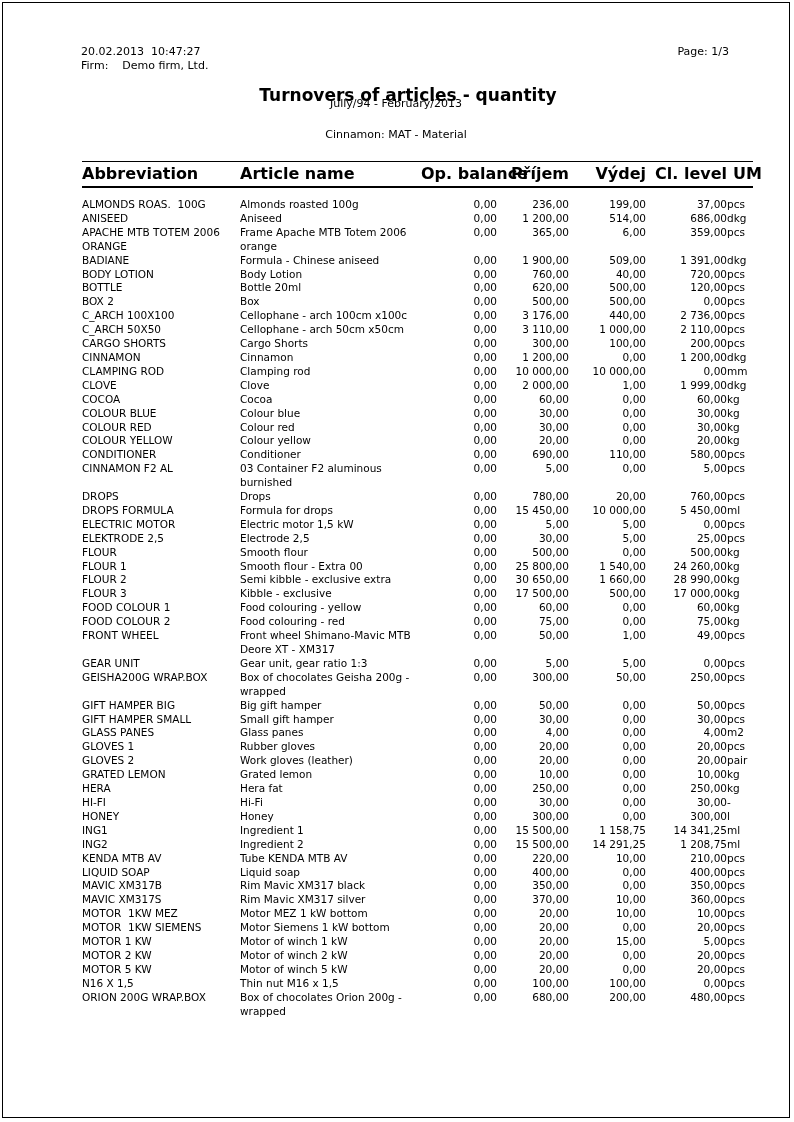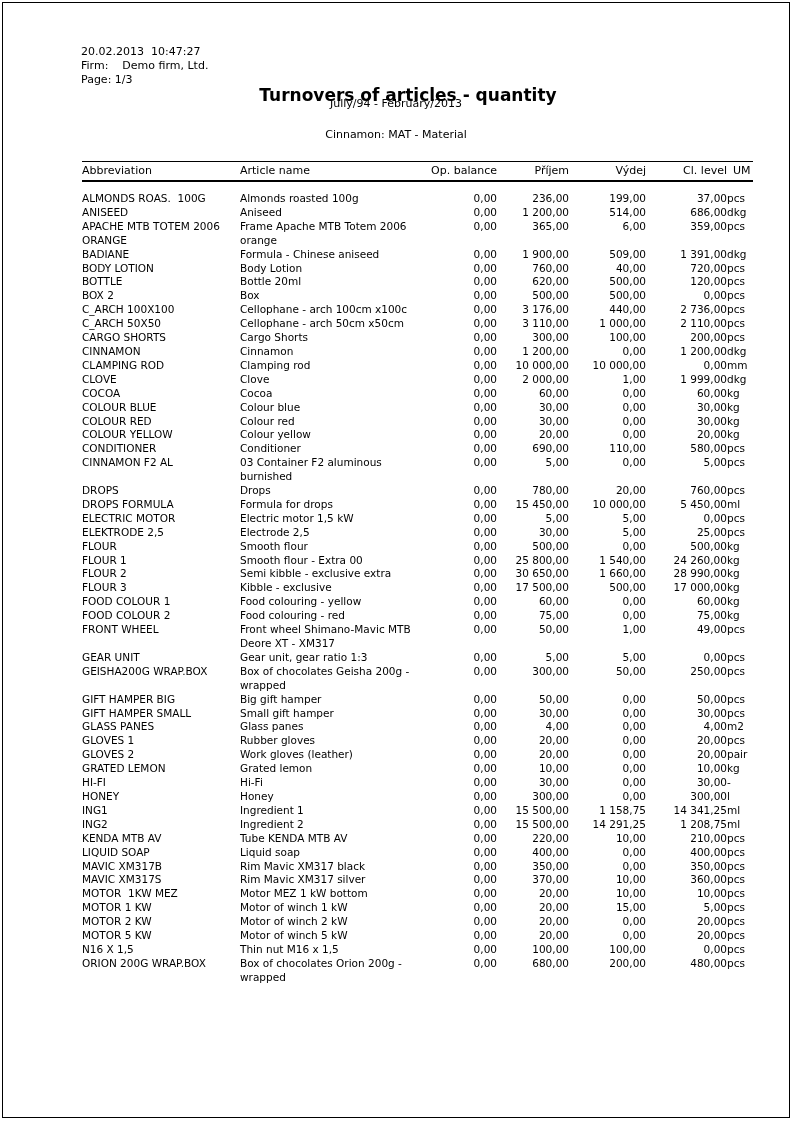--- a/index.html
+++ b/index.html
@@ -12,21 +12,21 @@
   }
   .page {
     position:absolute; top:2px; left:2px; width:788px; height:1116px;
     border:1px solid #000;
     background:#fff;
     box-sizing:border-box;
   }
   .meta-row {
     position:absolute; top:42px; left:78px; right:60px;
     display:flex; justify-content:space-between; align-items:flex-start;
-    font-size:11px; line-height:14px;flex-direction:column;
+    font-size:11px; line-height:14px;
   }
   .meta-left div { white-space:pre; }
   .report-title {
     position:absolute; top:82px; left:12px; width:100%;
     text-align:center;
     font-size:17px; font-weight:bold;
     margin:0;
   }
   .sub-line {
     position:absolute; left:0; width:100%;
@@ -35,21 +35,21 @@
   .sub-period { top:94px; }
   .sub-warehouse { top:125px; }
   table.report {
     position:absolute; top:158px; left:79px;
     width:671px;
     border-collapse:collapse; table-layout:fixed;
   }
   table.report th {
     border-top:1px solid #000;
     border-bottom:2px solid #000;
-    font-size:11px; font-weight:normal;
+    font-size:16px; font-weight:bold;
     text-align:left; padding:2px 0 3px 0;
     white-space:nowrap; overflow:visible;
   }
   table.report th.num { text-align:right; }
   table.report th.um  { padding-left:6px;margin-top:31px; }
   table.report td {
     font-size:10.5px; line-height:13.9px;
     vertical-align:top; padding:0;
     white-space:pre-wrap; word-wrap:break-word;
   }
@@ -438,20 +438,29 @@
         <tr>
           <td class="col-abbr">GRATED LEMON</td>
           <td class="col-name">Grated lemon</td>
           <td class="col-op_balance">0,00</td>
           <td class="col-prijem">10,00</td>
           <td class="col-vydej">0,00</td>
           <td class="col-cl_level">10,00</td>
           <td class="col-um">kg</td>
         </tr>
         <tr>
+          <td class="col-abbr">HERA</td>
+          <td class="col-name">Hera fat</td>
+          <td class="col-op_balance">0,00</td>
+          <td class="col-prijem">250,00</td>
+          <td class="col-vydej">0,00</td>
+          <td class="col-cl_level">250,00</td>
+          <td class="col-um">kg</td>
+        </tr>
+        <tr>
           <td class="col-abbr">HI-FI</td>
           <td class="col-name">Hi-Fi</td>
           <td class="col-op_balance">0,00</td>
           <td class="col-prijem">30,00</td>
           <td class="col-vydej">0,00</td>
           <td class="col-cl_level">30,00</td>
           <td class="col-um">-</td>
         </tr>
         <tr>
           <td class="col-abbr">HONEY</td>
@@ -516,20 +525,29 @@
           <td class="col-cl_level">360,00</td>
           <td class="col-um">pcs</td>
         </tr>
         <tr>
           <td class="col-abbr">MOTOR  1KW MEZ</td>
           <td class="col-name">Motor MEZ 1 kW bottom</td>
           <td class="col-op_balance">0,00</td>
           <td class="col-prijem">20,00</td>
           <td class="col-vydej">10,00</td>
           <td class="col-cl_level">10,00</td>
+          <td class="col-um">pcs</td>
+        </tr>
+        <tr>
+          <td class="col-abbr">MOTOR  1KW SIEMENS</td>
+          <td class="col-name">Motor Siemens 1 kW bottom</td>
+          <td class="col-op_balance">0,00</td>
+          <td class="col-prijem">20,00</td>
+          <td class="col-vydej">0,00</td>
+          <td class="col-cl_level">20,00</td>
           <td class="col-um">pcs</td>
         </tr>
         <tr>
           <td class="col-abbr">MOTOR 1 KW</td>
           <td class="col-name">Motor of winch 1 kW</td>
           <td class="col-op_balance">0,00</td>
           <td class="col-prijem">20,00</td>
           <td class="col-vydej">15,00</td>
           <td class="col-cl_level">5,00</td>
           <td class="col-um">pcs</td>

